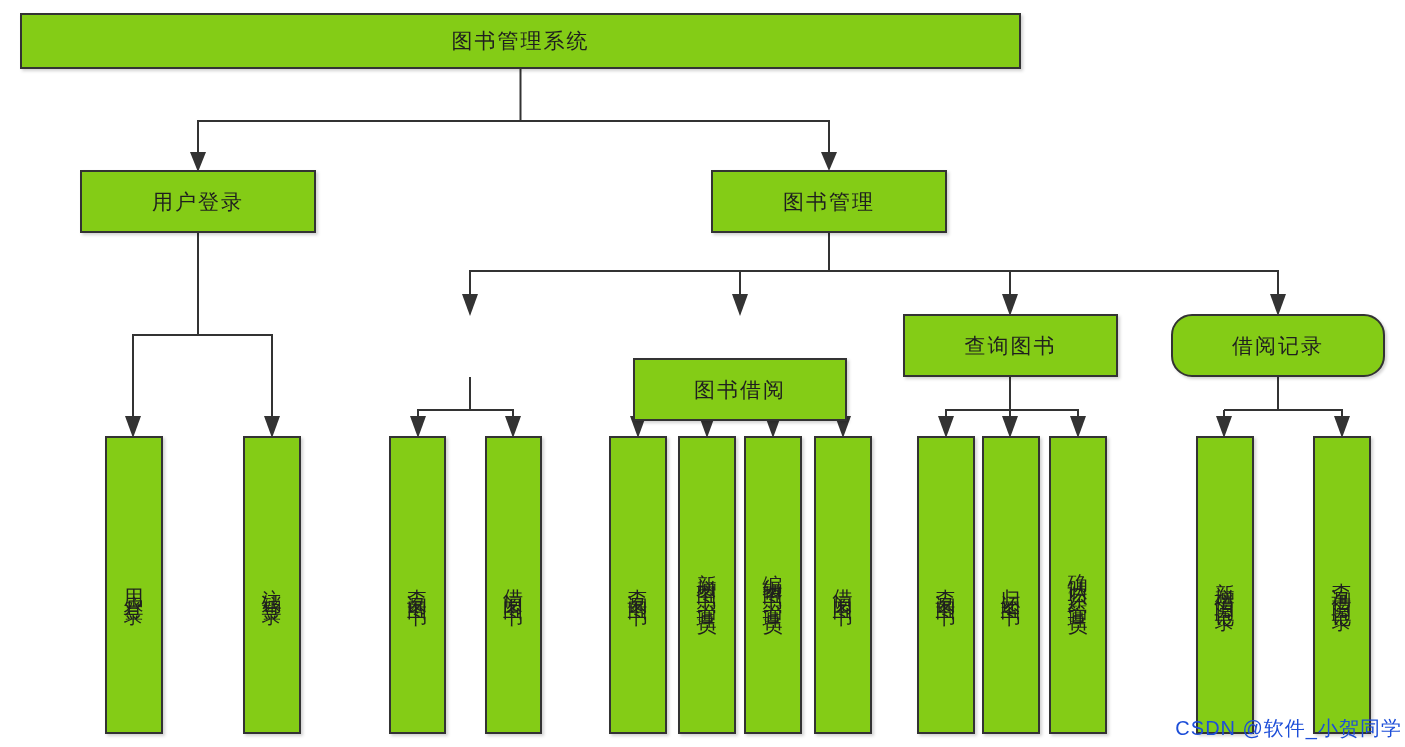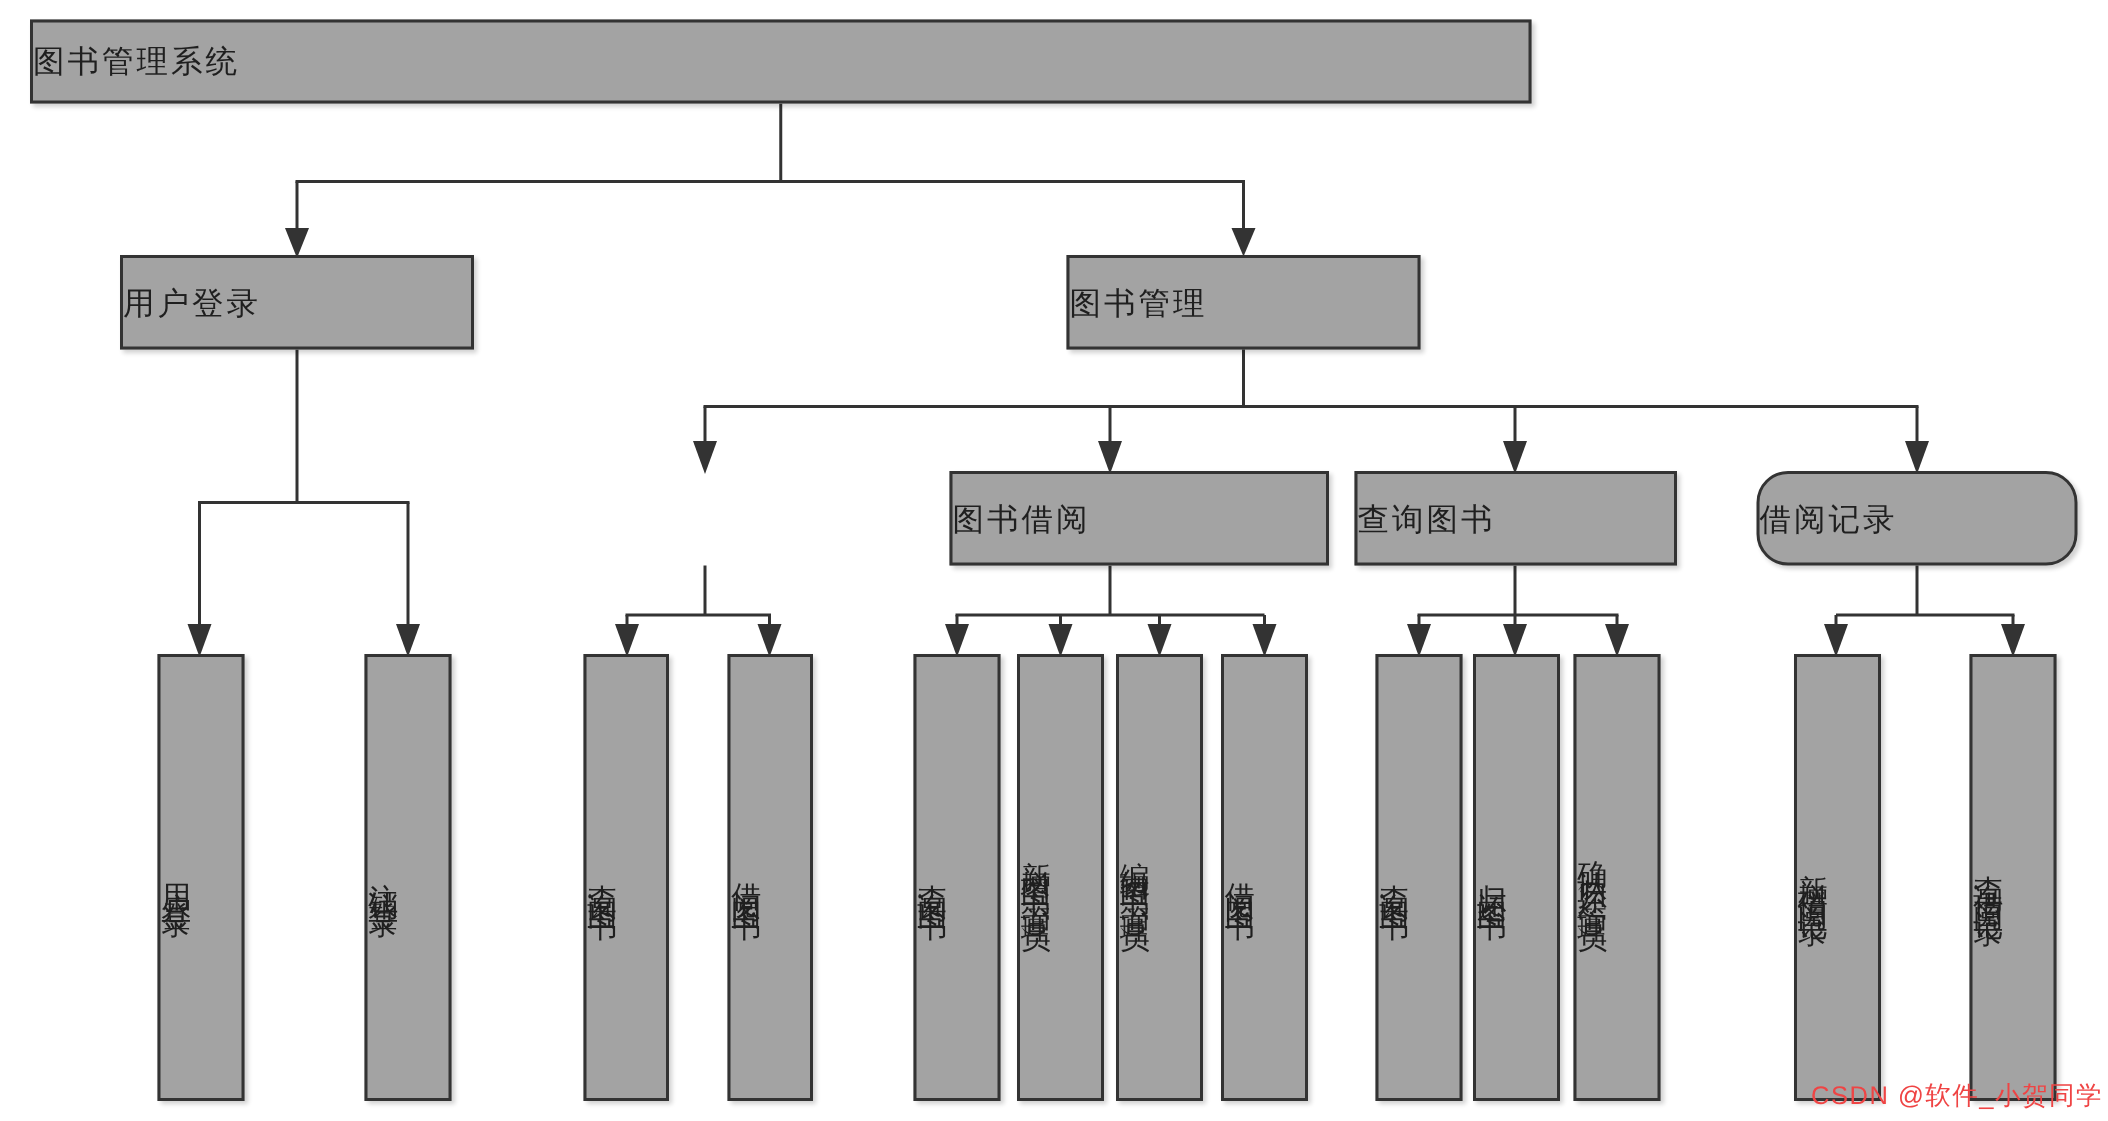--- a/index.html
+++ b/index.html
@@ -17,47 +17,47 @@
   .connectors {
     position: absolute;
     left: 0; top: 0;
     width: 1405px; height: 747px;
     z-index: 1;
   }
   .box {
     position: absolute;
     box-sizing: border-box;
     border: 2px solid #333333;
-    background: #a3a3a3;
+    background: #84cc16;
     box-shadow: 2px 2px 3px rgba(0,0,0,0.18);
     display: flex;
     align-items: center;
-    justify-content: flex-start;
+    justify-content: center;
     z-index: 2;
     color: #1f1f1f;
   }
   .box.h-label { font-size: 21px; letter-spacing: 2px; }
   .box.root   { left: 20px;  top: 13px;  width: 1001px; height: 56px; }
   .box.lvl1   { top: 170px; height: 63px; width: 236px; }
   .box.lvl2   { top: 314px; height: 63px; }
   .box.leaf   { top: 436px; height: 298px; width: 58px; }
   .vtext {
     writing-mode: vertical-rl;
     text-orientation: mixed;
     font-size: 20px;
     letter-spacing: 6px;
     line-height: 1;
     white-space: nowrap;
   }
   .watermark {
     position: absolute;
     right: 3px;
     bottom: 5px;
-    font-size: 17px;
-    color: #ef4444;
+    font-size: 20px;
+    color: #1d4ed8;
     z-index: 5;
     letter-spacing: 1px;
   }
 </style>
 </head>
 <body>
 
 <div class="canvas">
 
   <svg class="connectors" viewBox="0 0 1405 747" xmlns="http://www.w3.org/2000/svg">
@@ -133,21 +133,21 @@
     <span>图书管理系统</span>
   </div>
 
   <div class="box lvl1 h-label" style="left:80px;">
     <span>用户登录</span>
   </div>
   <div class="box lvl1 h-label" style="left:711px;font-family:Liberation Serif, serif;">
     <span>图书管理</span>
   </div>
 
-  <div class="box lvl2 h-label" style="left:633px;width:253px;">
+  <div class="box lvl2 h-label" style="left:633px;width:214px;margin-top:44px;">
     <span>图书借阅</span>
   </div>
   <div class="box lvl2 h-label" style="left:903px;width:215px;">
     <span>查询图书</span>
   </div>
   <div class="box lvl2 h-label" style="left:1171px;width:214px;border-radius:21px;">
     <span>借阅记录</span>
   </div>
 
   <div class="box leaf" style="left:105px;">

